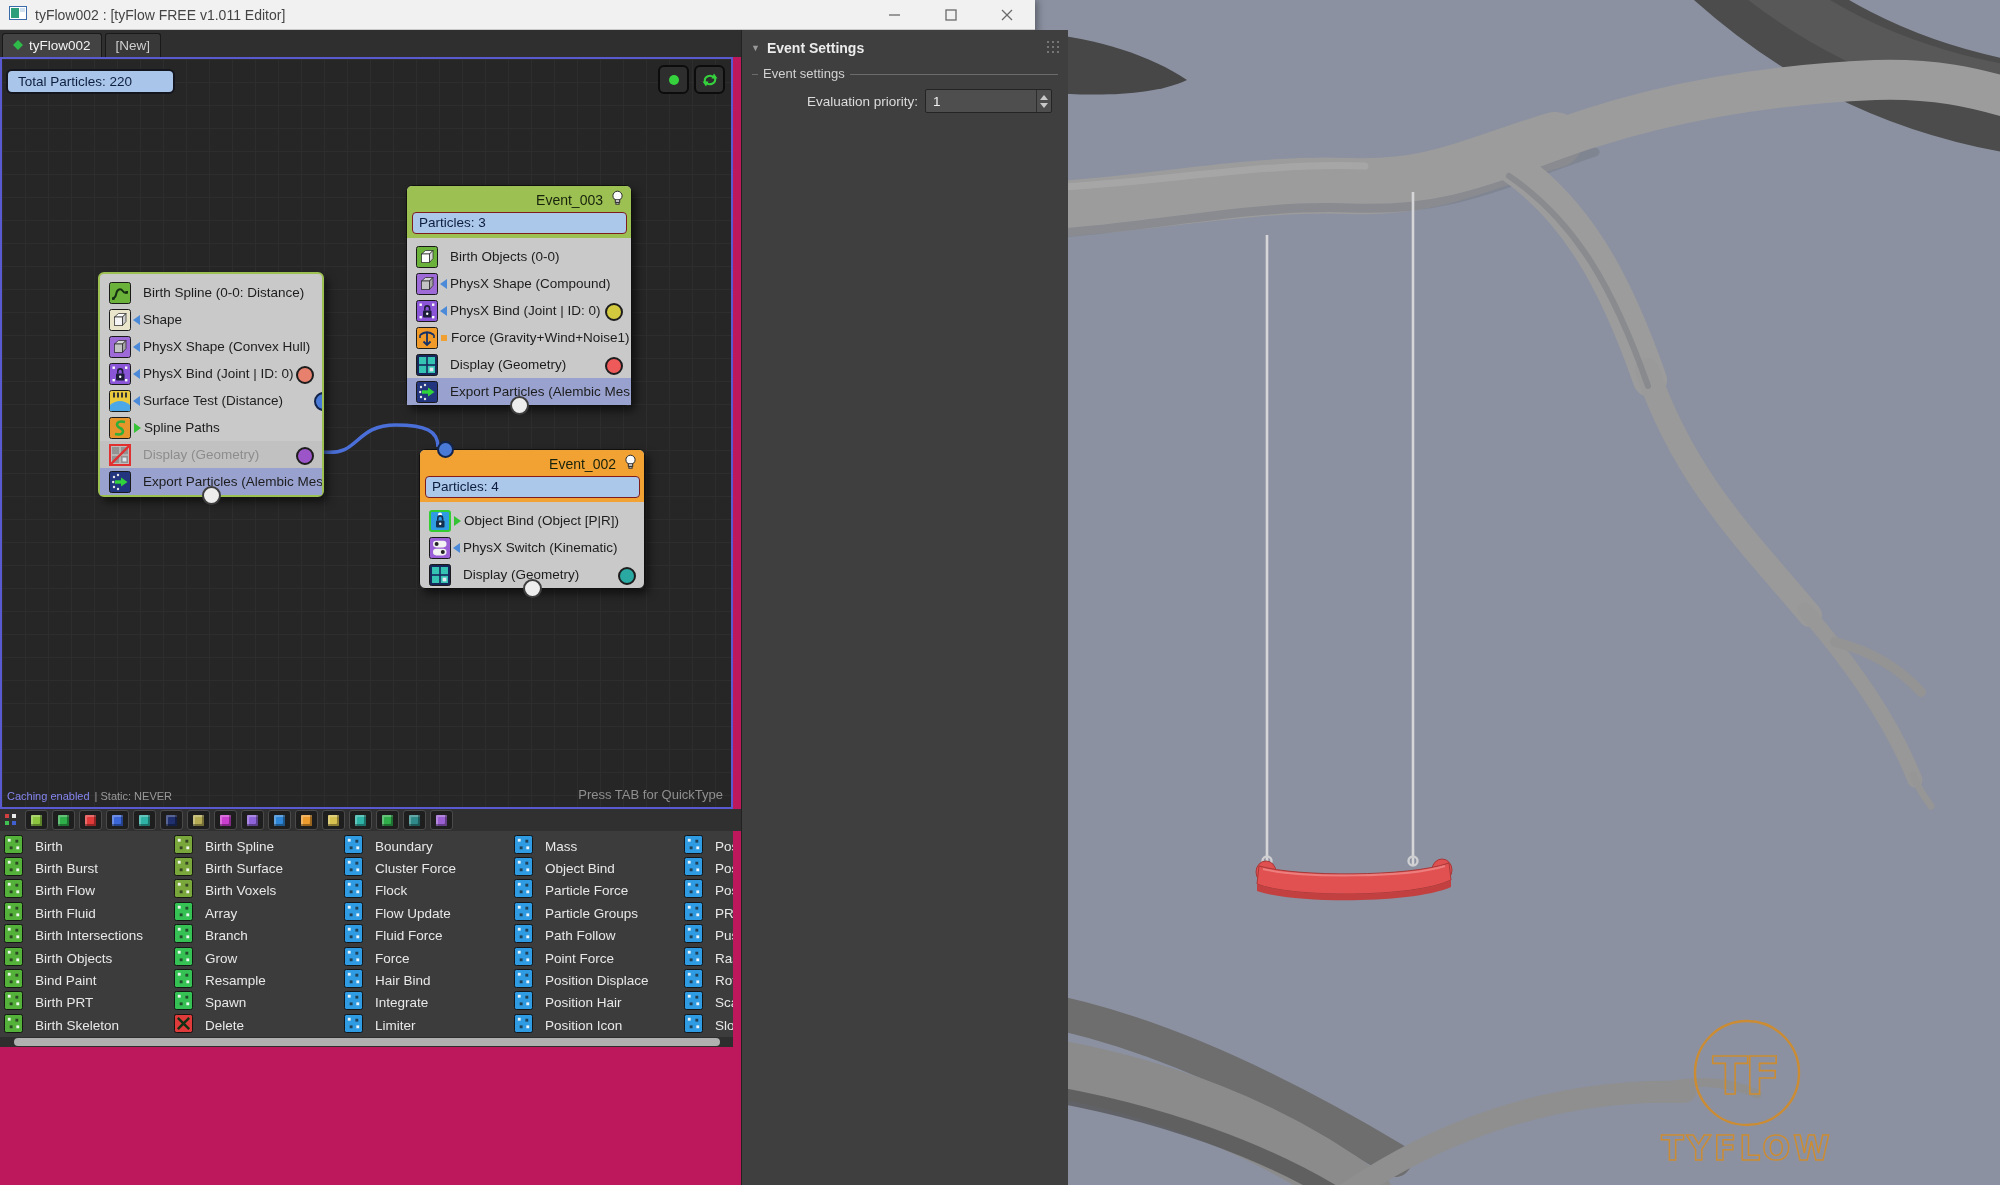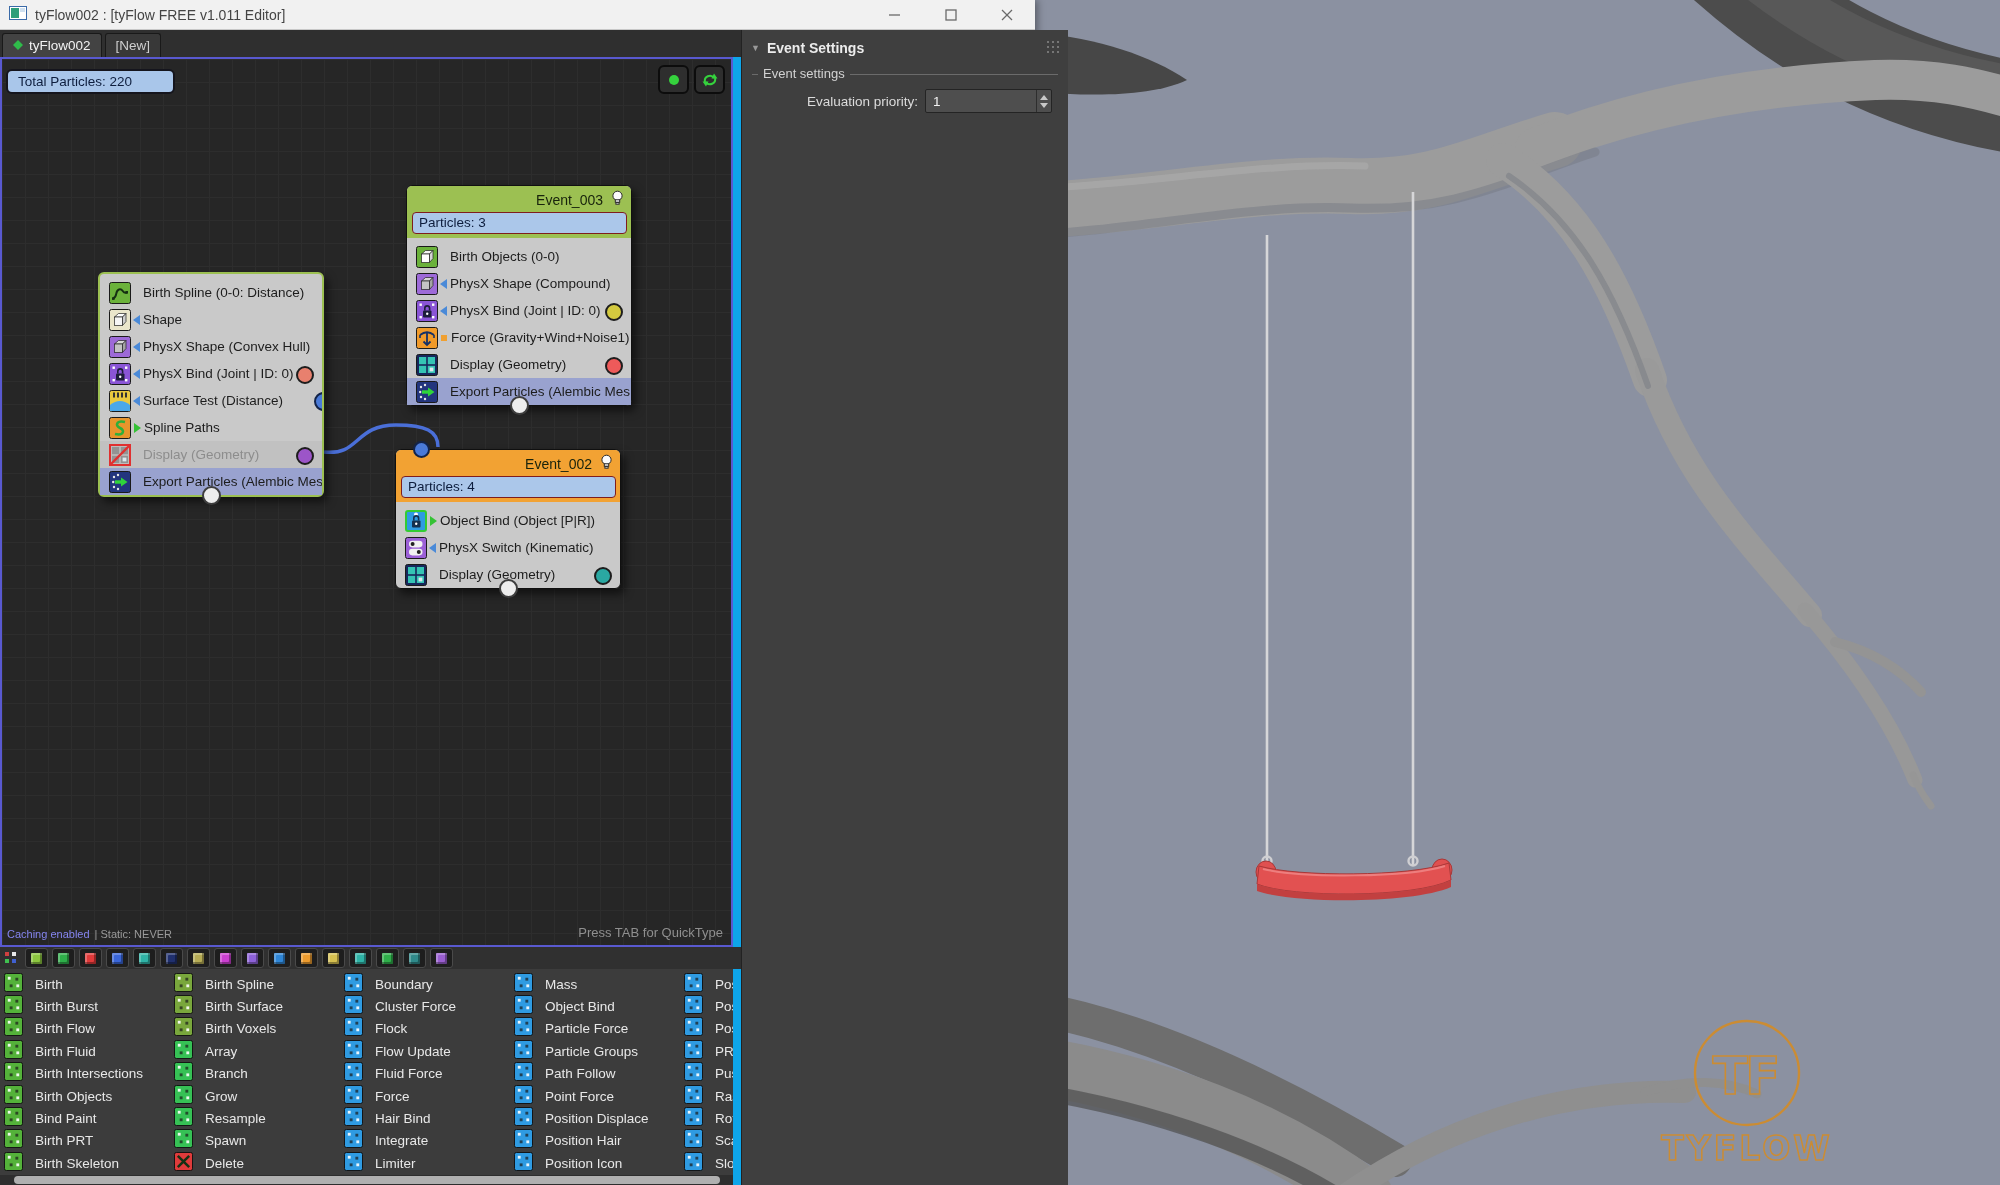--- a/index.html
+++ b/index.html
@@ -9,30 +9,30 @@
   
   .viewport{position:absolute;left:1035px;top:0;width:965px;height:1185px;}
 
   
   .editor{position:absolute;left:0;top:0;width:1035px;height:1185px;display:flex;flex-direction:column;box-shadow:2px 0 8px rgba(0,0,0,.4);}
   .titlebar{height:30px;background:#f1f1f1;display:flex;align-items:center;gap:8px;padding-left:9px;flex:none;border-bottom:1px solid #c8c8c8;box-sizing:border-box;}
   .title-text{font-size:14px;color:#444;}
   .win-controls{margin-left:auto;display:flex;height:100%;}
   .win-btn{width:56px;height:100%;display:flex;align-items:center;justify-content:center;}
   .content{flex:1;display:flex;min-height:0;}
-  .left-col{width:741px;flex:none;background:#0ea5e9;display:flex;flex-direction:column;position:relative;}
+  .left-col{width:741px;flex:none;background:#be185d;display:flex;flex-direction:column;position:relative;}
   .right-panel{flex:1;background:#3f3f3f;border-left:1px solid #222;position:relative;}
 
   
   .tabbar{height:27px;background:#2f2f2f;display:flex;align-items:flex-end;gap:3px;padding-left:2px;flex:none;}
   .tab{height:23px;padding:0 10px;display:flex;align-items:center;gap:6px;font-size:13.5px;color:#cfcfcf;background:#383838;border:1px solid #191919;border-bottom:none;border-radius:3px 3px 0 0;}
   .tab.active{background:#434343;color:#f2f2f2;}
 
   
-  .canvas{position:relative;width:733px;height:890px;flex:none;box-sizing:border-box;border:2px solid #5959d0;
+  .canvas{position:relative;width:733px;height:752px;flex:none;box-sizing:border-box;border:2px solid #5959d0;
     background-color:#262626;
     background-image:linear-gradient(#2d2d2d 1px,transparent 1px),linear-gradient(90deg,#2d2d2d 1px,transparent 1px),linear-gradient(#212121 1px,transparent 1px),linear-gradient(90deg,#212121 1px,transparent 1px);
     background-size:23px 23px,23px 23px,115px 115px,115px 115px;}
   .total-particles{position:absolute;left:4px;top:10px;z-index:6;background:#a9c6ea;border:2px solid #15151d;border-radius:6px;height:21px;line-height:21px;font-size:13.5px;color:#0e1e3e;padding:0 10px;min-width:145px;}
   .canvas-buttons{position:absolute;right:6px;top:6px;display:flex;gap:5px;z-index:6;}
   .cbtn{width:27px;height:25px;background:#2e2e2e;border:2px solid #0c0c0c;border-radius:6px;display:flex;align-items:center;justify-content:center;}
   .wires{position:absolute;left:0;top:0;width:729px;height:886px;z-index:1;pointer-events:none;}
   .status-left{position:absolute;left:5px;bottom:5px;font-size:11px;z-index:6;}
   .status-left .caching{color:#8585f0;}
   .status-left .static{color:#9a9a9a;margin-left:5px;}
@@ -390,21 +390,21 @@
                         <circle cx="9" cy="4" r="1.2" fill="#e8e8e8"></circle>
                         <circle cx="9" cy="18" r="1.2" fill="#e8e8e8"></circle>
                         <rect x="6" y="9.3" width="6" height="3.4" fill="#2fd53a"></rect>
                         <polygon points="12,6.5 18.5,11 12,15.5" fill="#2fd53a"></polygon>
                       </svg></span>
                     <span>Export Particles (Alembic Mes...</span>
                   </div>
                 </div>
                 <div class="out-dot"></div>
               </div>
-              <div class="node" style="left: 393px; top: 390px;">
+              <div class="node" style="left: 417px; top: 390px;">
                 <div class="nhead" style="background: rgb(242, 162, 51);">
                   <div class="hd-row">
                     <span class="hd-title">Event_002</span>
                     <span><svg width="15" height="16" viewBox="0 0 15 16">
                         <circle cx="7.5" cy="5.8" r="4.6" fill="#fbfbfb" stroke="#2a2a2a"></circle>
                         <rect x="5.3" y="9.8" width="4.4" height="2.4" fill="#fbfbfb" stroke="#2a2a2a"></rect>
                         <rect x="5.9" y="12.6" width="3.2" height="1.6" fill="#fbfbfb" stroke="#2a2a2a"></rect>
                       </svg></span>
                   </div>
                   <div class="particles">Particles: 4</div>

